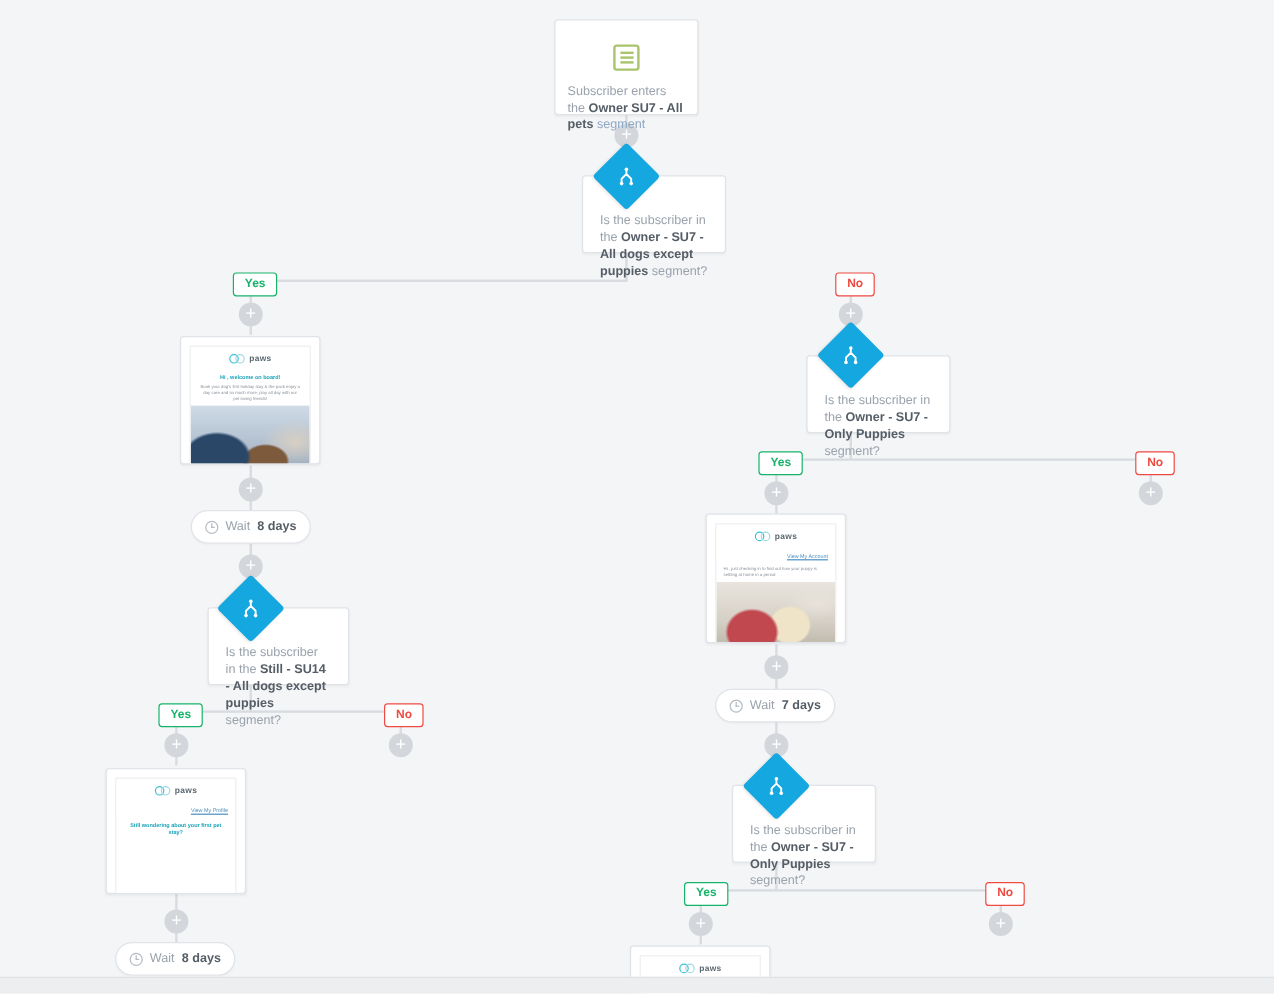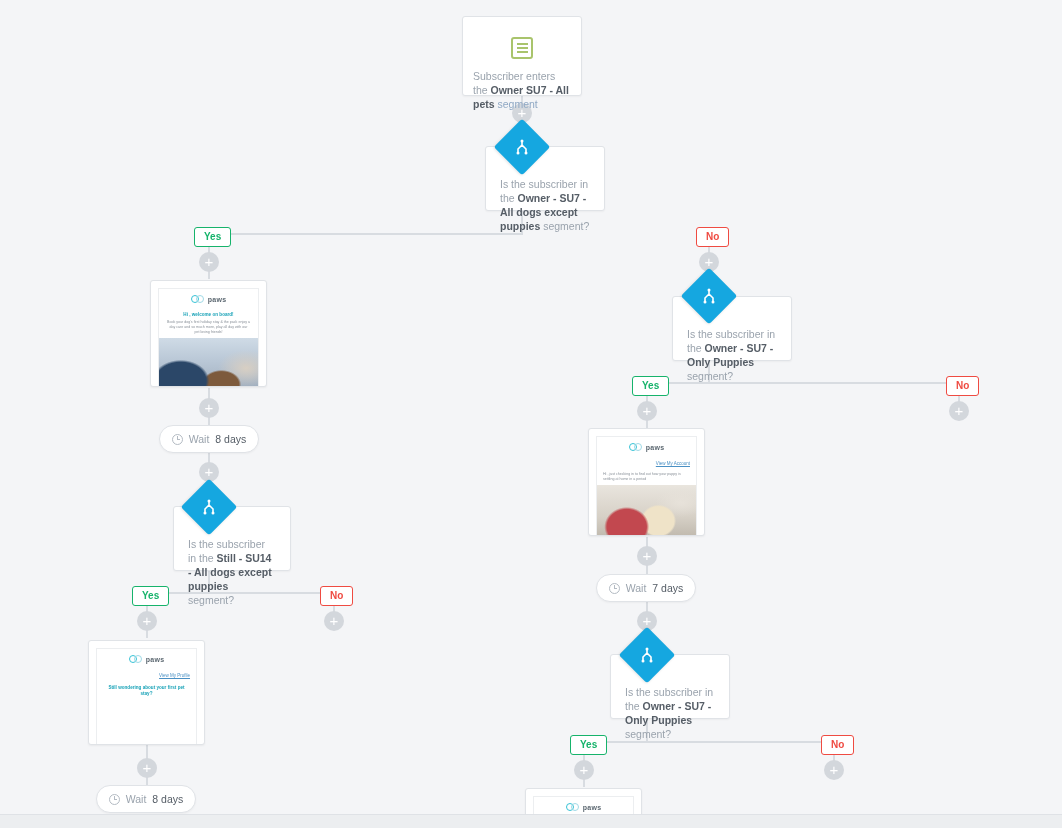--- a/index.html
+++ b/index.html
@@ -62,21 +62,21 @@
   .badge.yes { color: #16b36b; border-color: #16b36b; }
   .badge.no  { color: #ef4b42; border-color: #ef4b42; }
 
   
   .wait {
     position: absolute; background: #fff; border: 1px solid #e0e3e7;
     border-radius: 16px; height: 28px; display: flex; align-items: center;
     justify-content: center; gap: 6px; font-size: 10.5px; color: #9aa3ad;
     box-shadow: 0 1px 2px rgba(0,0,0,0.04);
   }
-  .wait b { color: #555d66; font-weight: 400; }
+  .wait b { color: #555d66; font-weight: 700; }
   .clock { width: 11px; height: 11px; border: 1.3px solid #b4bbc3; border-radius: 50%; position: relative; }
   .clock::before { content:""; position:absolute; left:4px; top:1.6px; width:1.2px; height:4px; background:#b4bbc3; }
   .clock::after  { content:""; position:absolute; left:4px; top:4.6px; width:3.4px; height:1.2px; background:#b4bbc3; }
 
   
   .email { position: absolute; background: #fff; border: 1px solid #e0e3e7; border-radius: 3px;
            box-shadow: 0 1px 2px rgba(0,0,0,0.05); overflow: hidden; }
   .email .prev { margin: 7px; border: 1px solid #eceef0; background: #fff; overflow: hidden; }
   .email .logo { height: 20px; display: flex; align-items: center; justify-content: center; gap: 2px; background:#fff; }
   .email .logo .mark { width: 15px; height: 9px; position: relative; }

